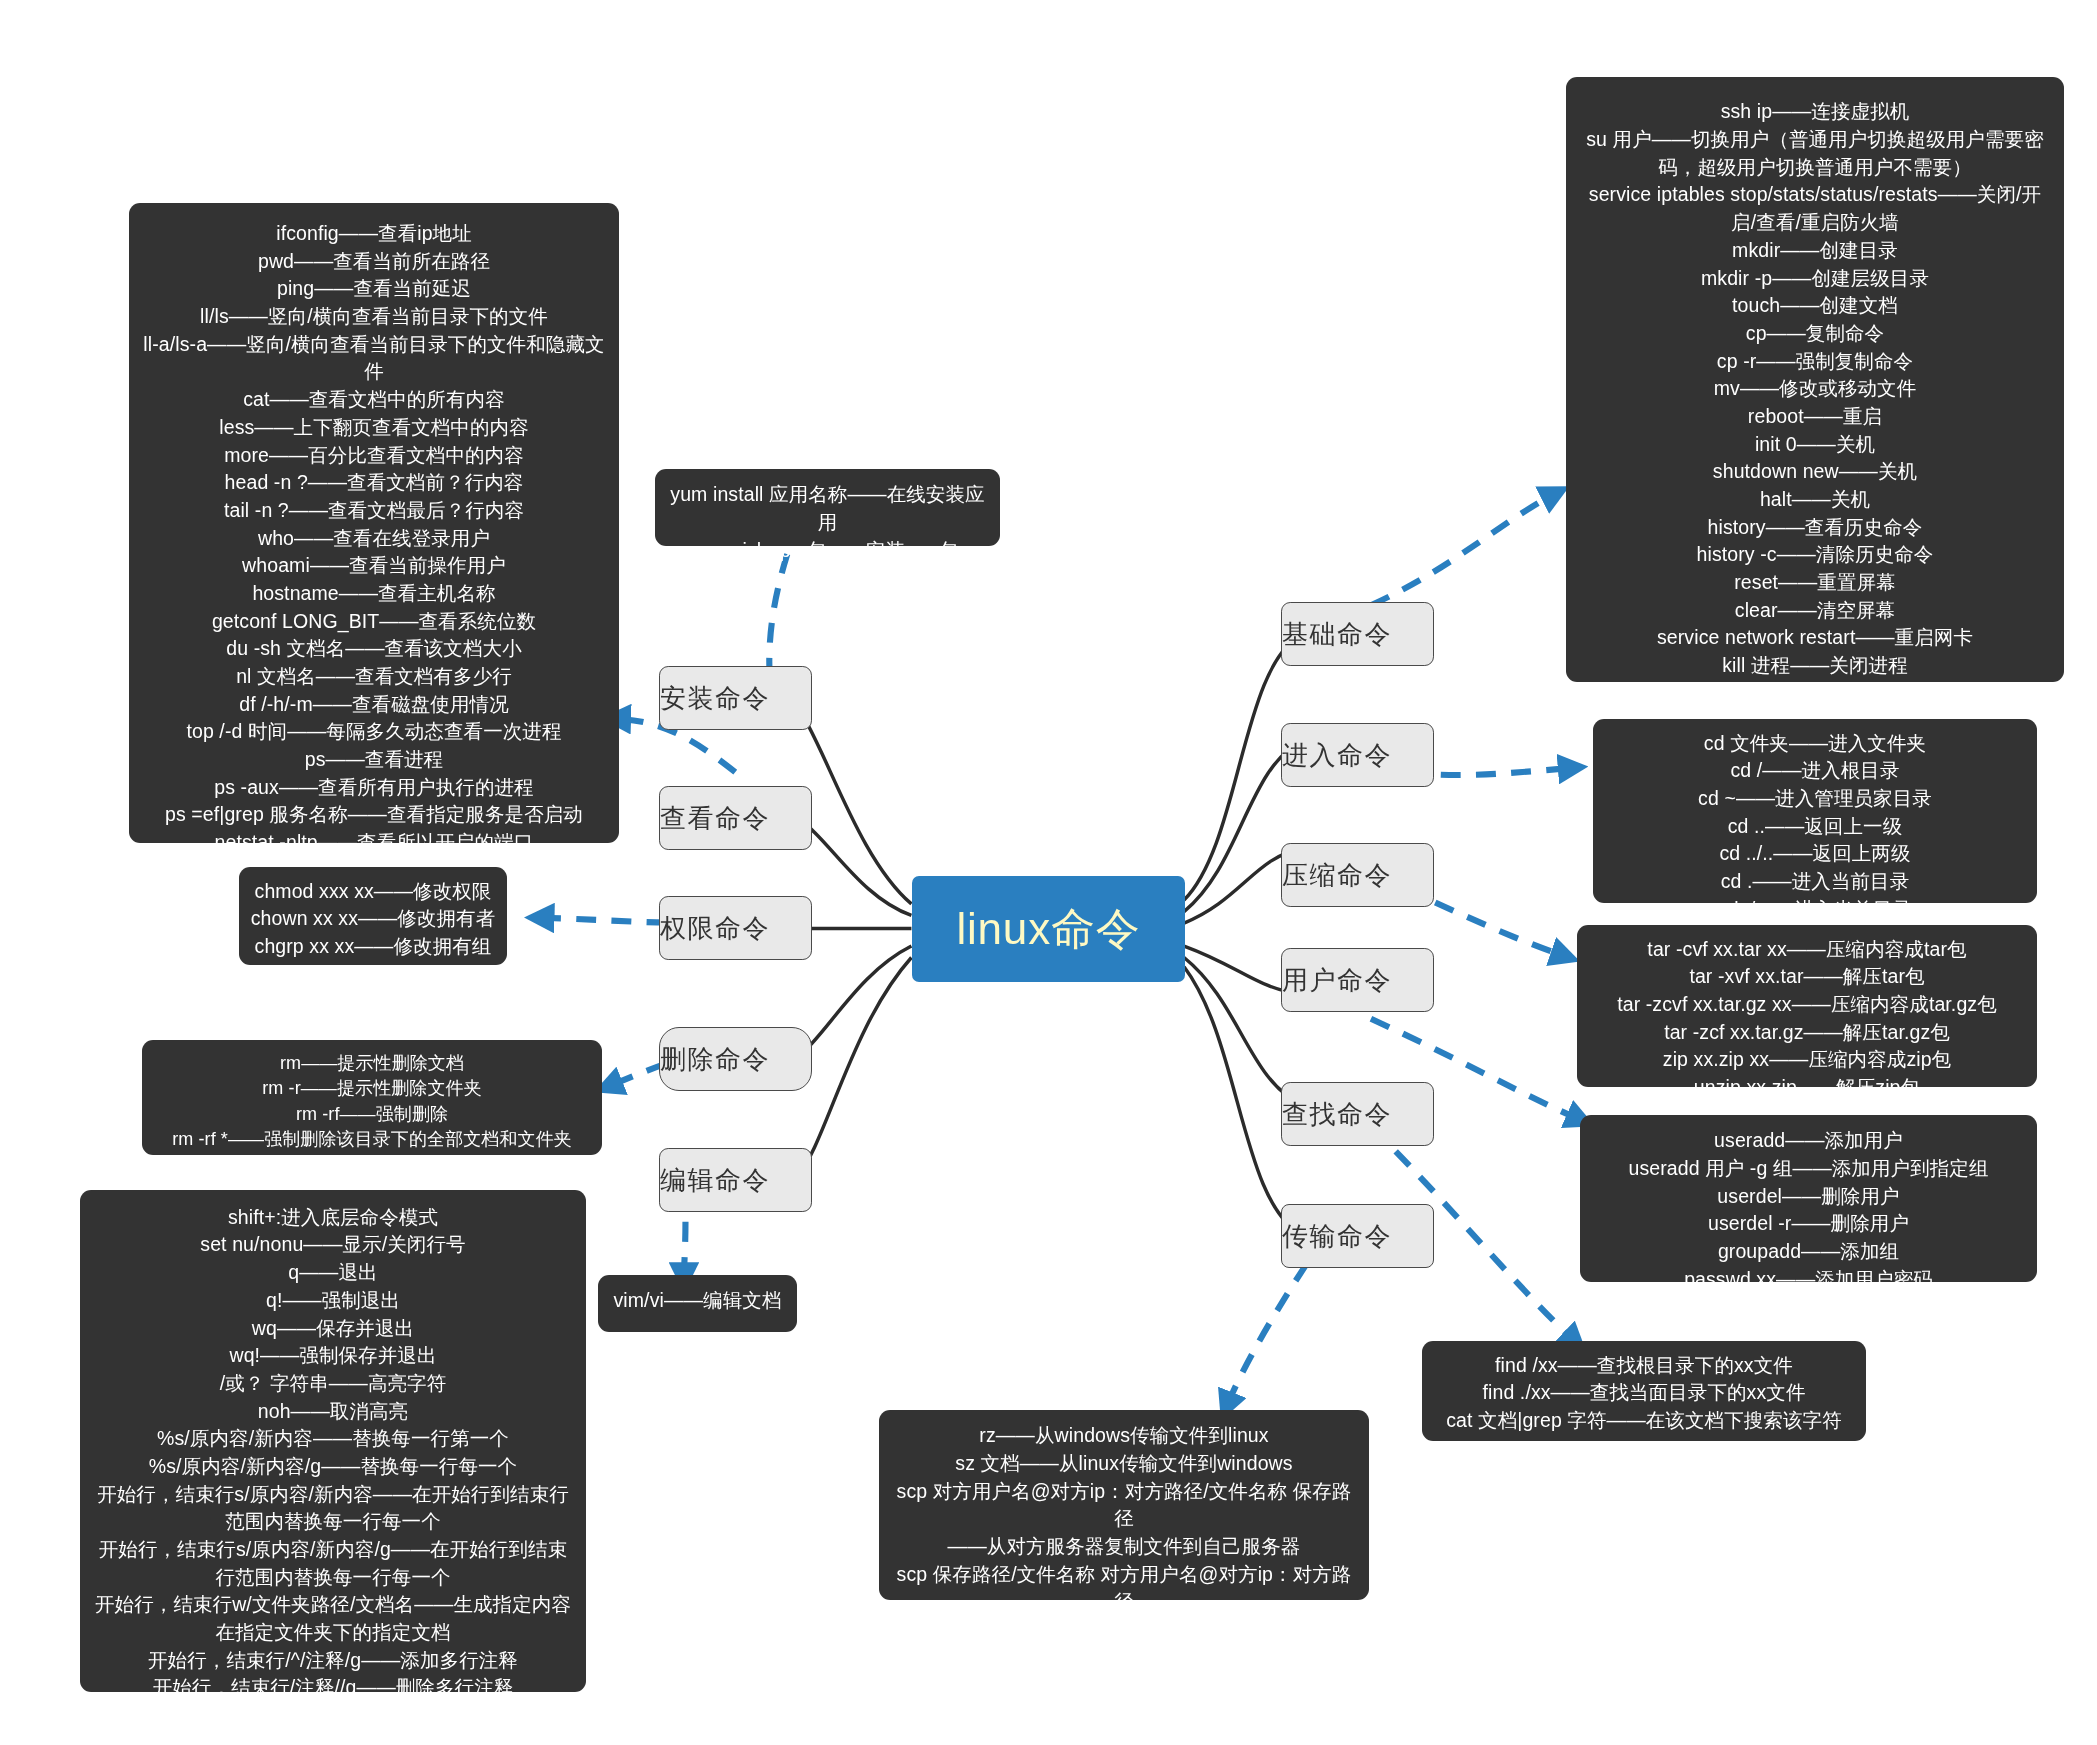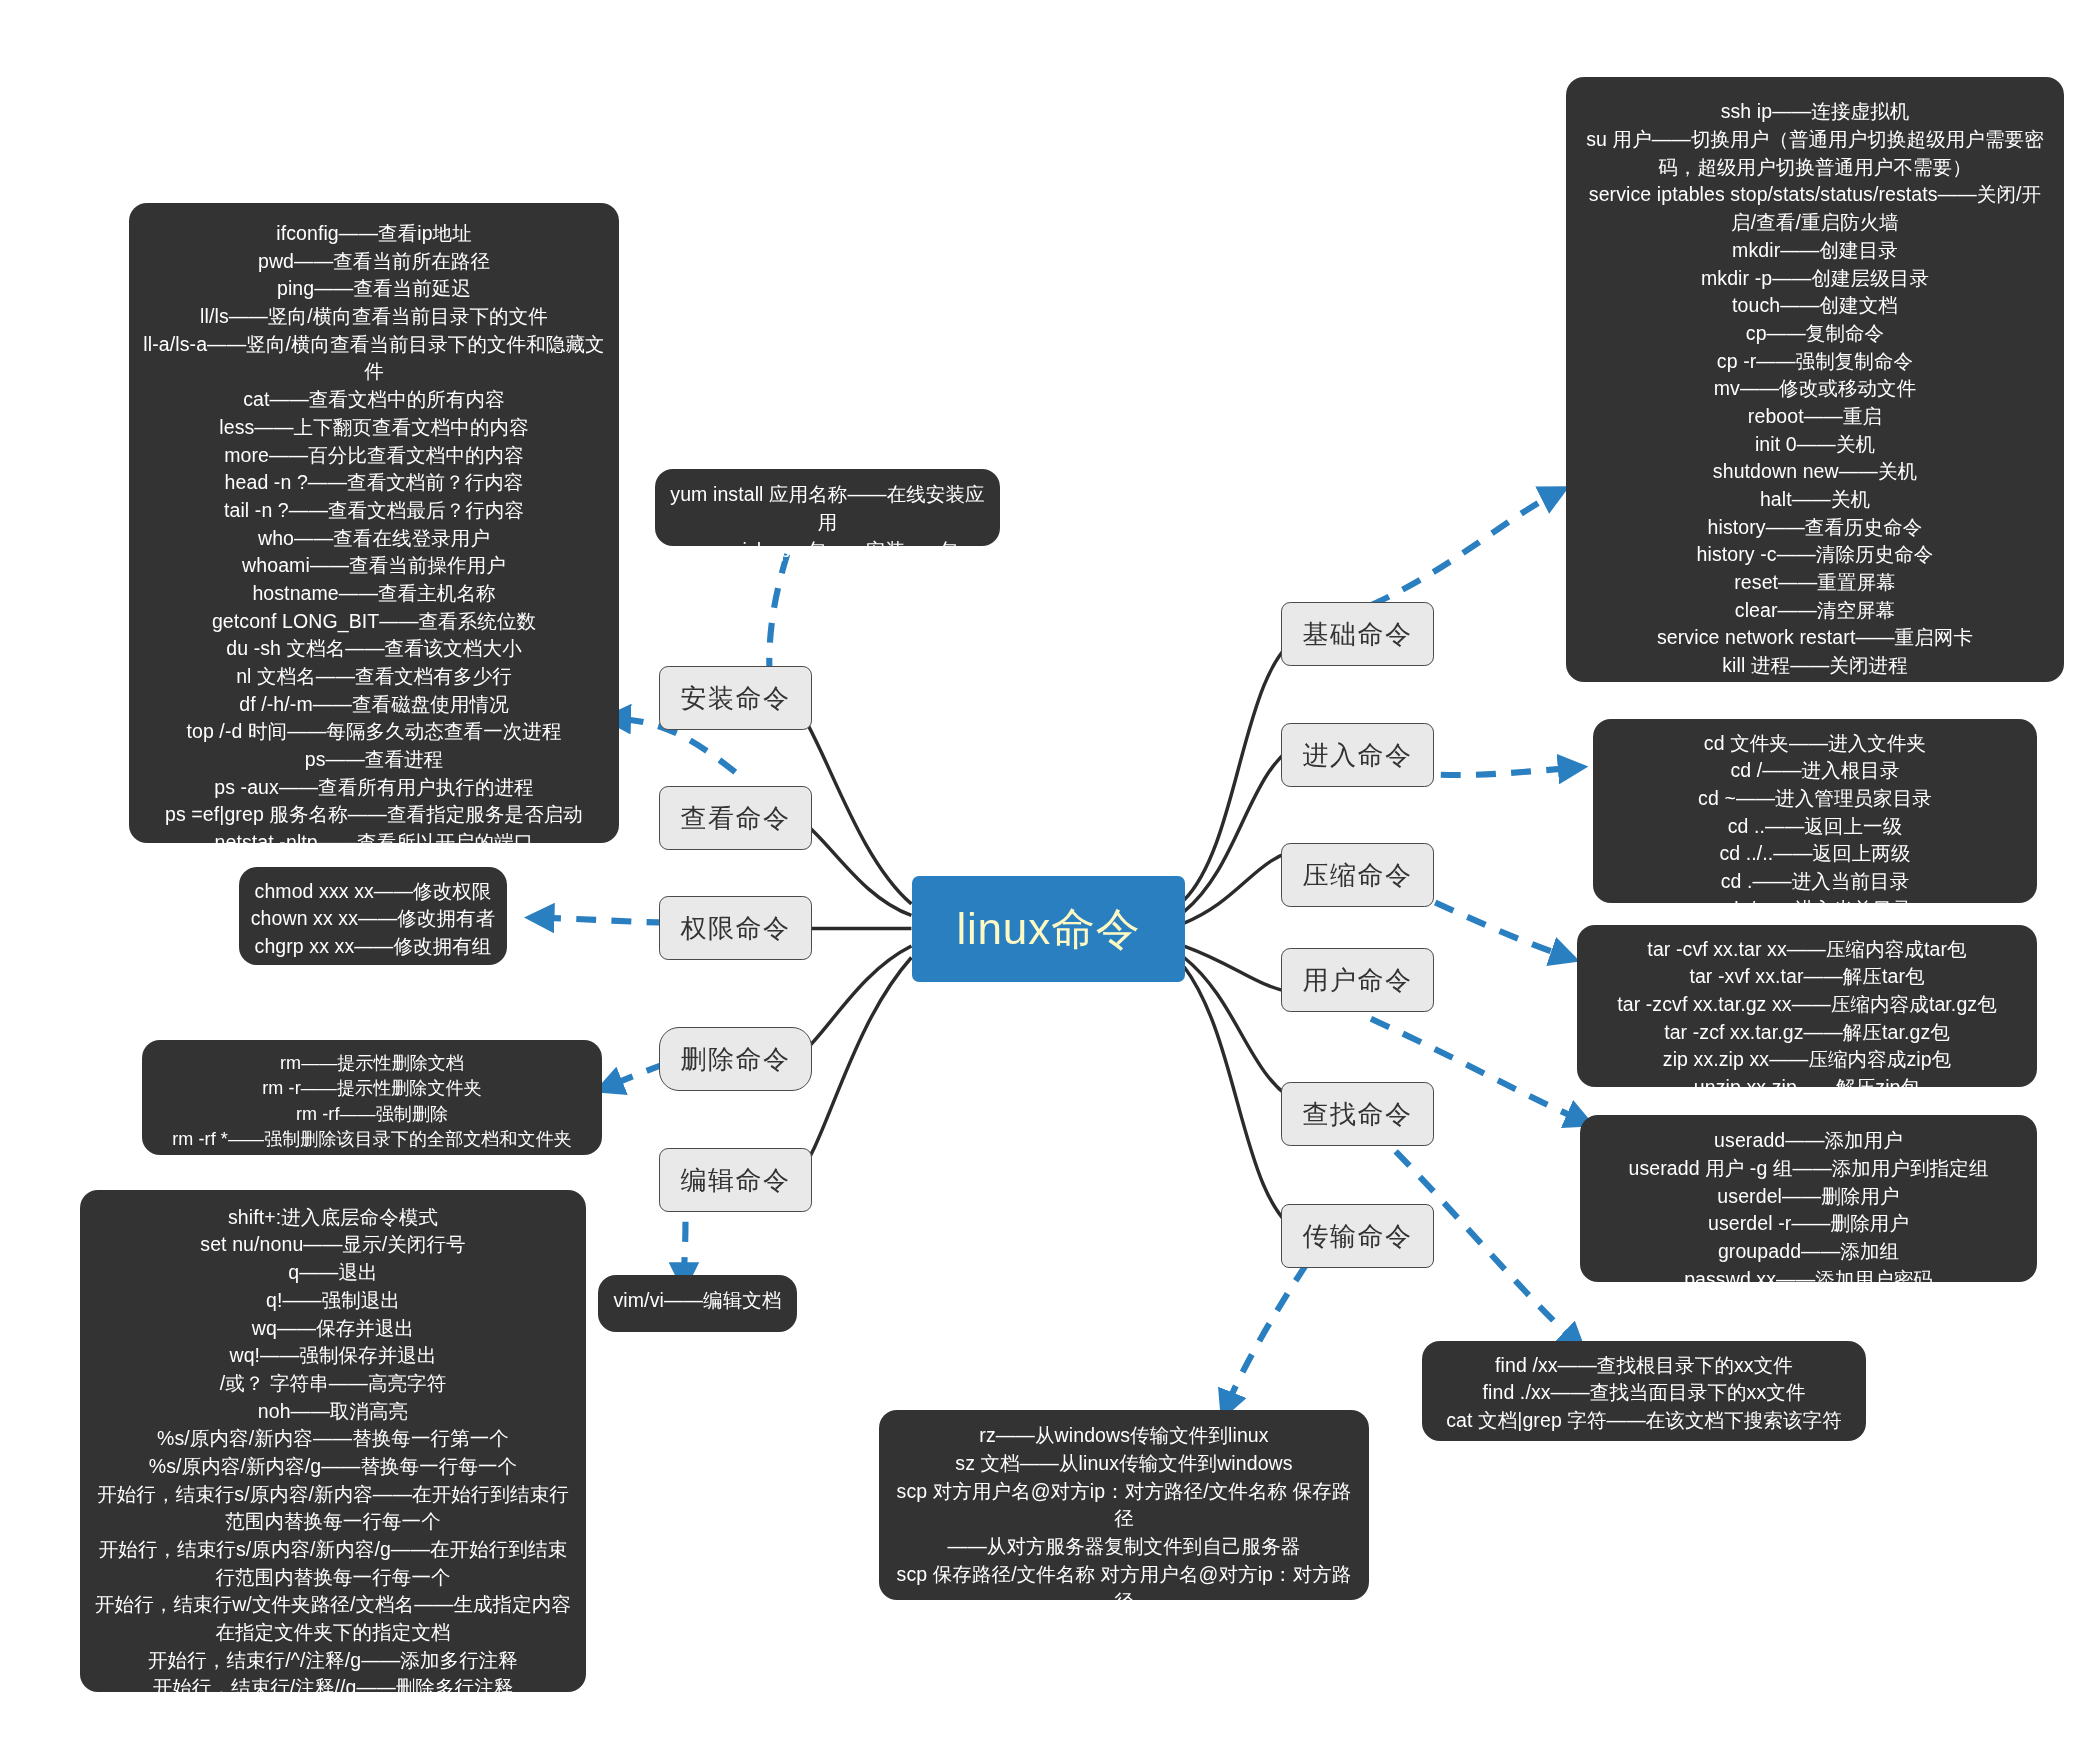--- a/index.html
+++ b/index.html
@@ -4,38 +4,37 @@
 <style>
   html,body{margin:0;padding:0;background:#ffffff;}
   body{font-family:"Liberation Sans","DejaVu Sans",sans-serif;}
   #stage{position:relative;width:2097px;height:1745px;background:#fff;overflow:hidden;}
 
   
   .detail{
     position:absolute;
     background:#333333;
     color:#ffffff;
-    border-radius:18px;
+    border-radius:11px;
     text-align:center;
     box-sizing:border-box;
     line-height:1.42;
     white-space:pre-line;
     letter-spacing:0.1px;
   }
 
   
   .branch{
     position:absolute;
     background:#e9e9e9;
     border:1.5px solid #4a4a4a;
     border-radius:9.2px;
     color:#333333;
     display:flex;
     align-items:center;
-    justify-content:center;
     box-sizing:border-box;
     font-size:26px;
     letter-spacing:1.5px;
   }
 
   
   #center-node{
     position:absolute;
     left:912px; top:876px;
     width:273px; height:106px;

